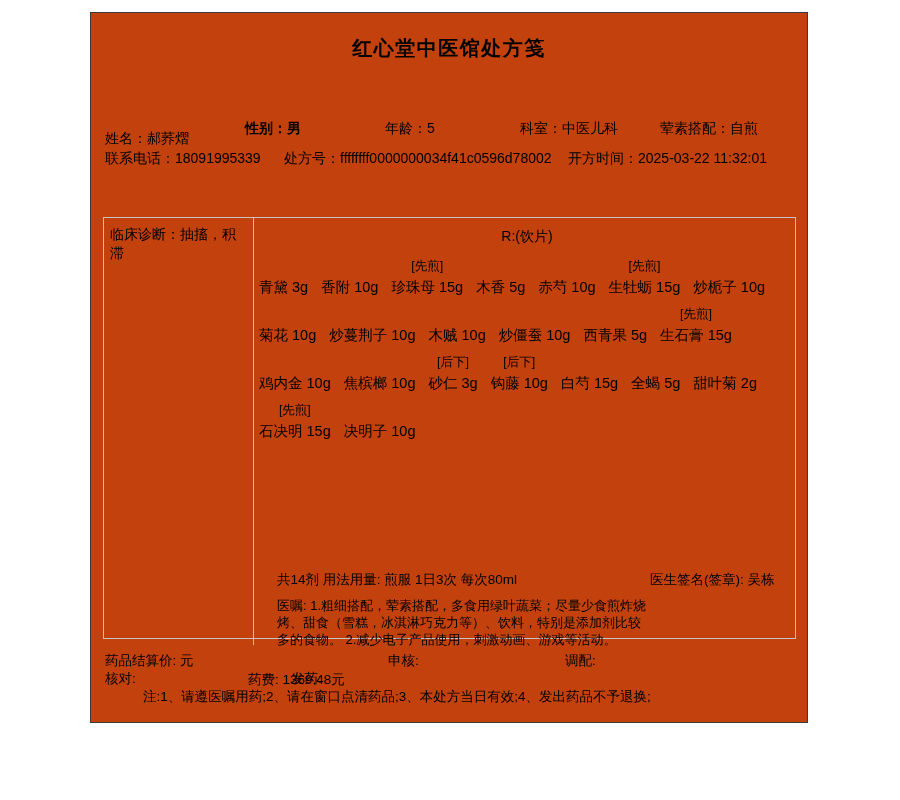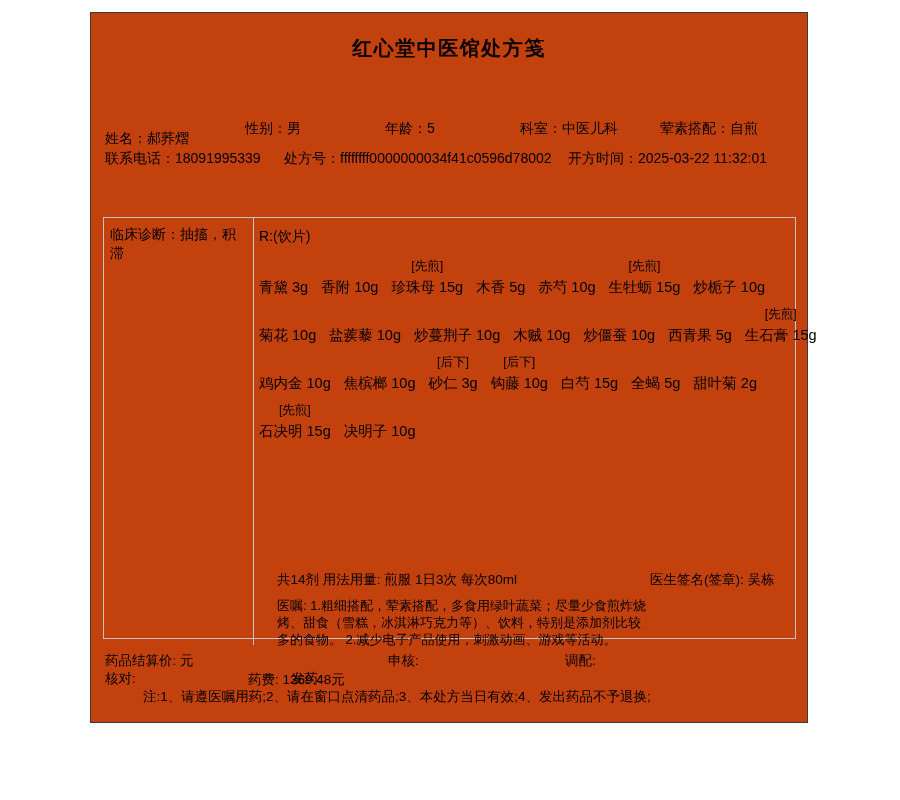--- a/index.html
+++ b/index.html
@@ -63,20 +63,21 @@
     left: 145px;
     top: 0;
     right: 0;
     bottom: 0;
     padding: 8px 0 0 10px;
   }
   .rx-header {
     font-size: 14px;
     line-height: 20px;
     margin-bottom: 10px;
+    text-align: center;
   }
   .herb-line {
     display: flex;
     flex-wrap: nowrap;
     column-gap: 13px;
     margin-bottom: 6px;
     white-space: nowrap;
   }
   .herb-item { text-align: left; }
   .herb-tag {
@@ -127,21 +128,21 @@
 </style>
 </head>
 <body>
 
 <div class="outer-box">
 
   <div class="title">红心堂中医馆处方笺</div>
 
   <div id="info-fields">
       <span class="field fs14" style="top: 117px; left: 14px;"><span>姓名：</span><span>郝荞熠</span></span>
-      <span class="field fs14" style="top: 107px; left: 154px;"><span>性别：</span><span>男</span></span>
+      <span class="field fs14" style="top: 107px; left: 154px; font-weight: bold;"><span>性别：</span><span>男</span></span>
       <span class="field fs14" style="top: 107px; left: 294px;"><span>年龄：</span><span>5</span></span>
       <span class="field fs14" style="top: 107px; left: 429px;"><span>科室：</span><span>中医儿科</span></span>
       <span class="field fs14" style="top: 107px; left: 569px;"><span>荤素搭配：</span><span>自煎</span></span>
       <span class="field fs14" style="top: 137px; left: 14px;"><span>联系电话：</span><span>18091995339</span></span>
       <span class="field fs14" style="top: 137px; left: 193px;"><span>处方号：</span><span>ffffffff0000000034f41c0596d78002</span></span>
       <span class="field fs14" style="top: 137px; left: 477px;"><span>开方时间：</span><span>2025-03-22 11:32:01</span></span>
     </div>
 
   <div class="inner-box">
 
@@ -177,24 +178,20 @@
             </span>
             <span class="herb-item">
               <div class="herb-tag"></div>
               <div class="herb-text"><span>炒栀子</span> <span>10g</span></div>
             </span>
           </div>
           <div class="herb-line">
             <span class="herb-item">
               <div class="herb-tag"></div>
               <div class="herb-text"><span>菊花</span> <span>10g</span></div>
-            </span>
-            <span class="herb-item">
-              <div class="herb-tag"></div>
-              <div class="herb-text"><span>盐蒺藜</span> <span>10g</span></div>
             </span>
             <span class="herb-item">
               <div class="herb-tag"></div>
               <div class="herb-text"><span>炒蔓荆子</span> <span>10g</span></div>
             </span>
             <span class="herb-item">
               <div class="herb-tag"></div>
               <div class="herb-text"><span>木贼</span> <span>10g</span></div>
             </span>
             <span class="herb-item">

